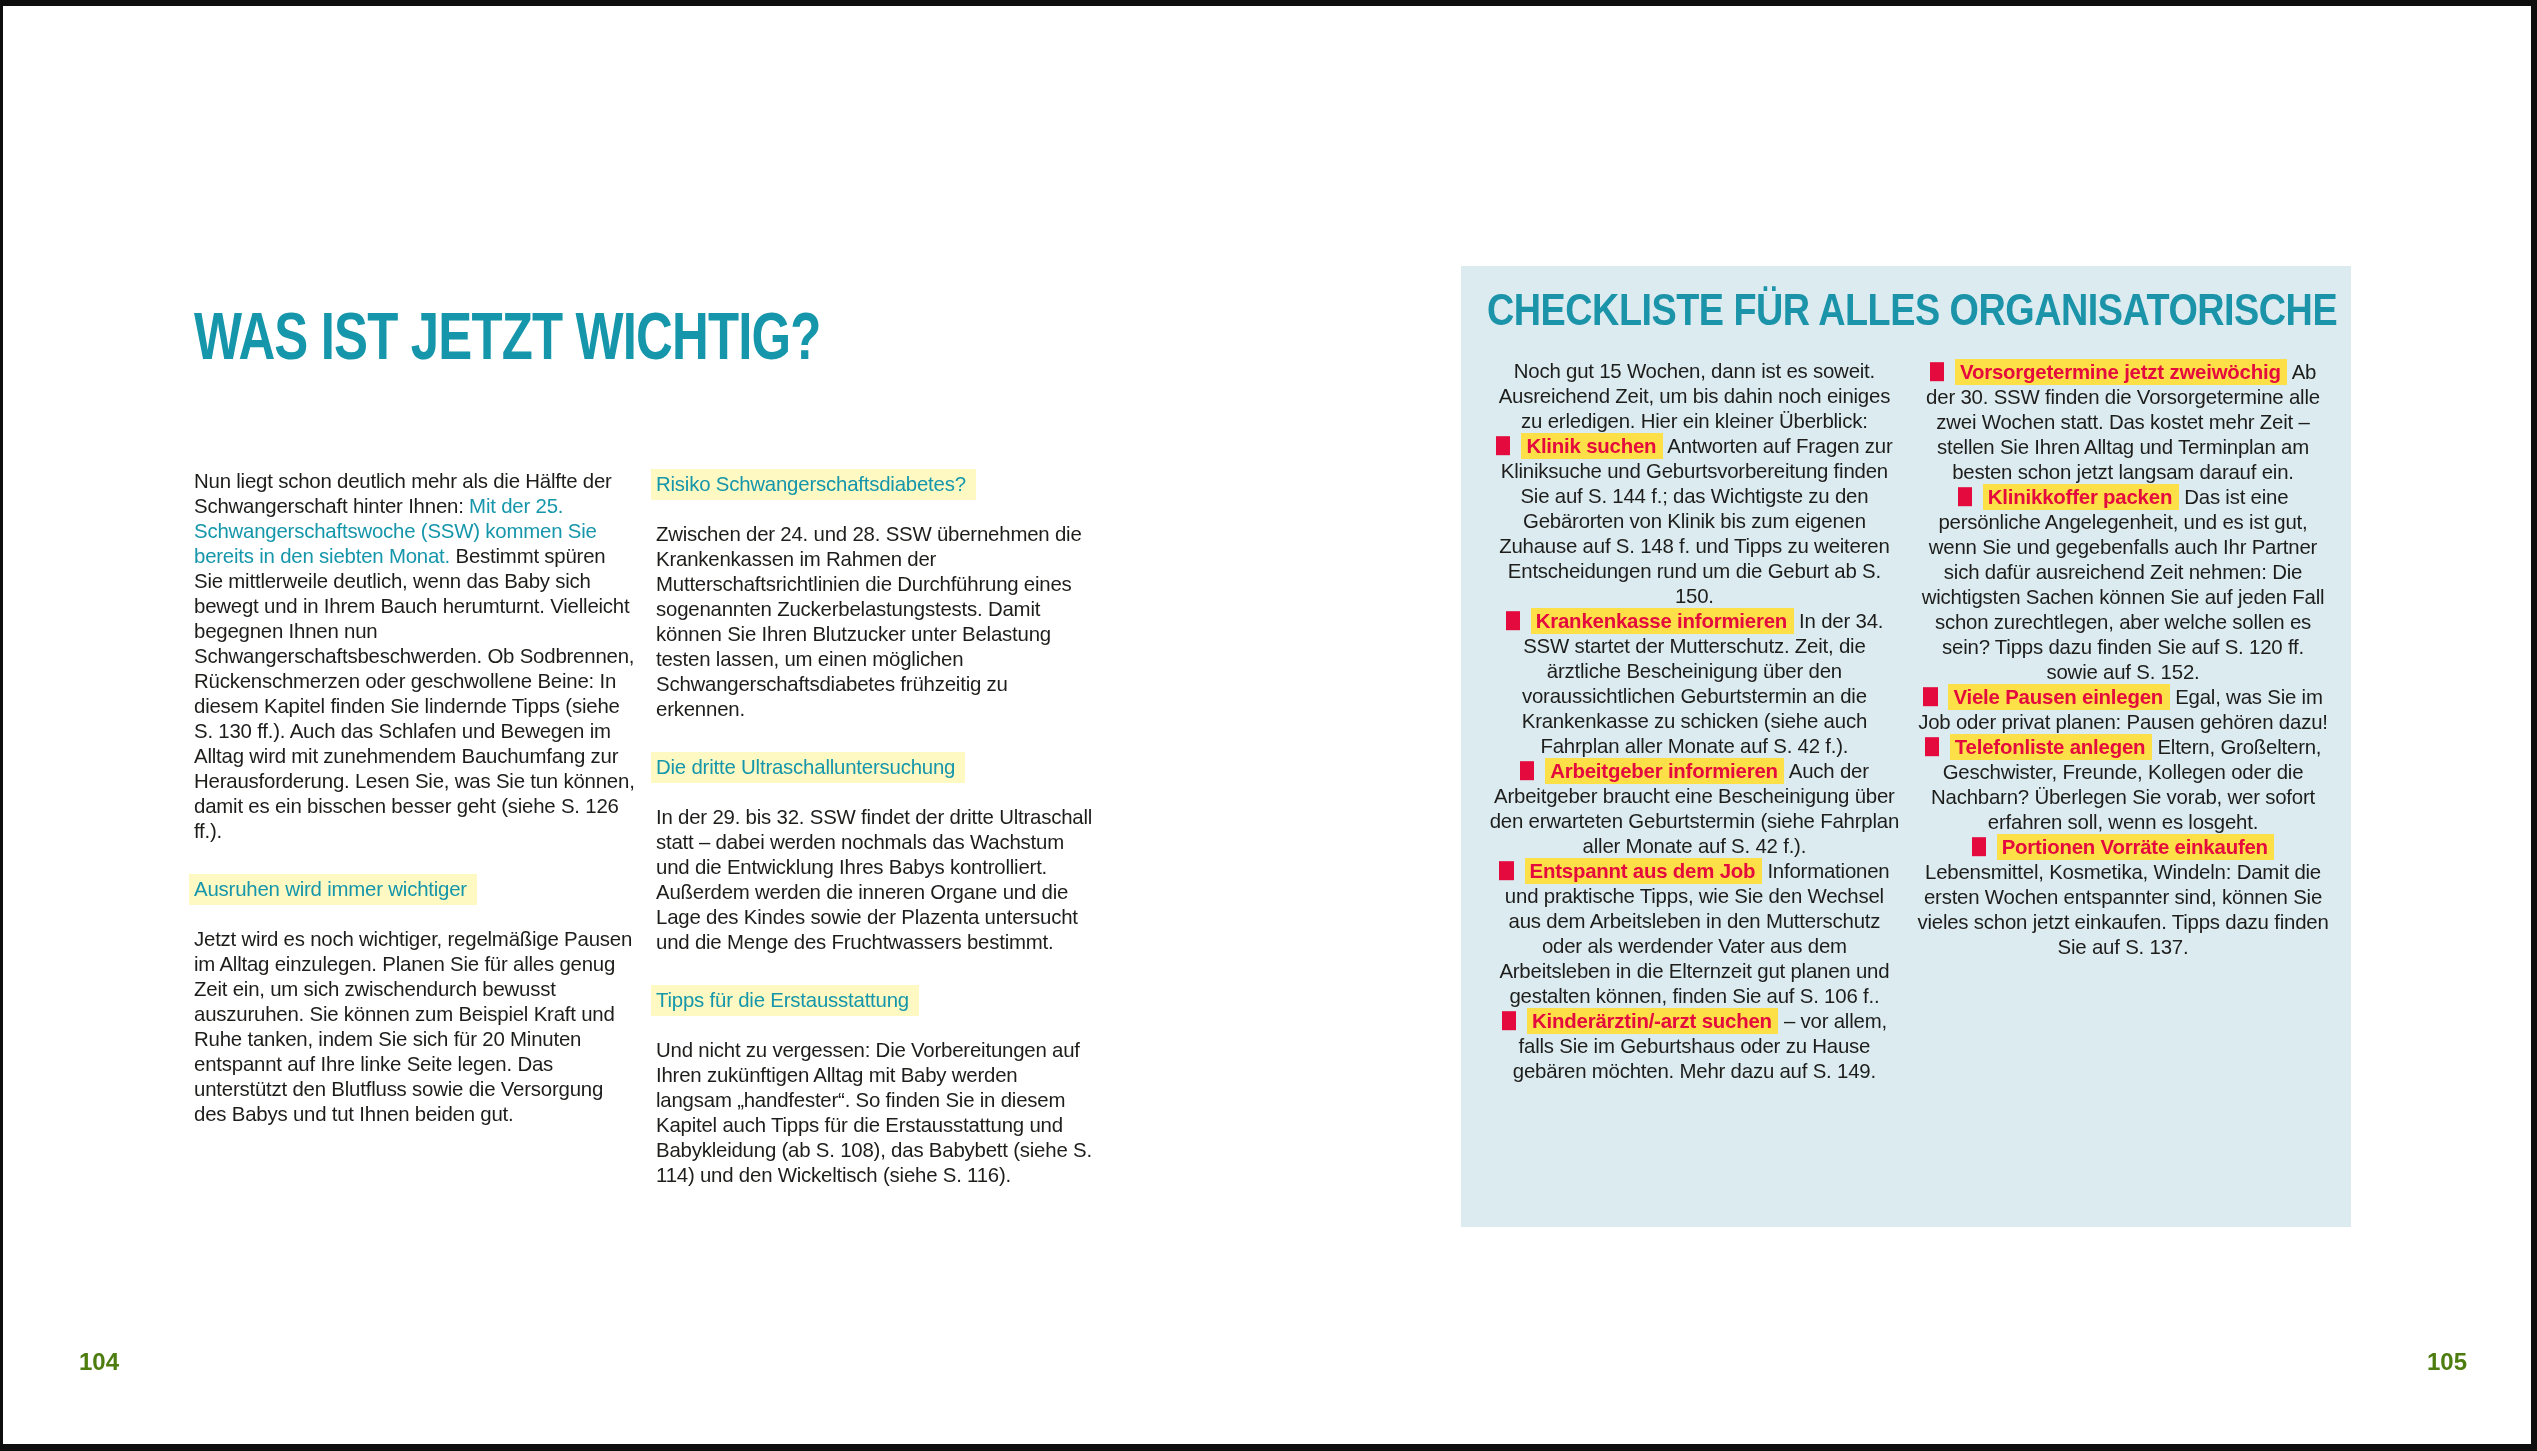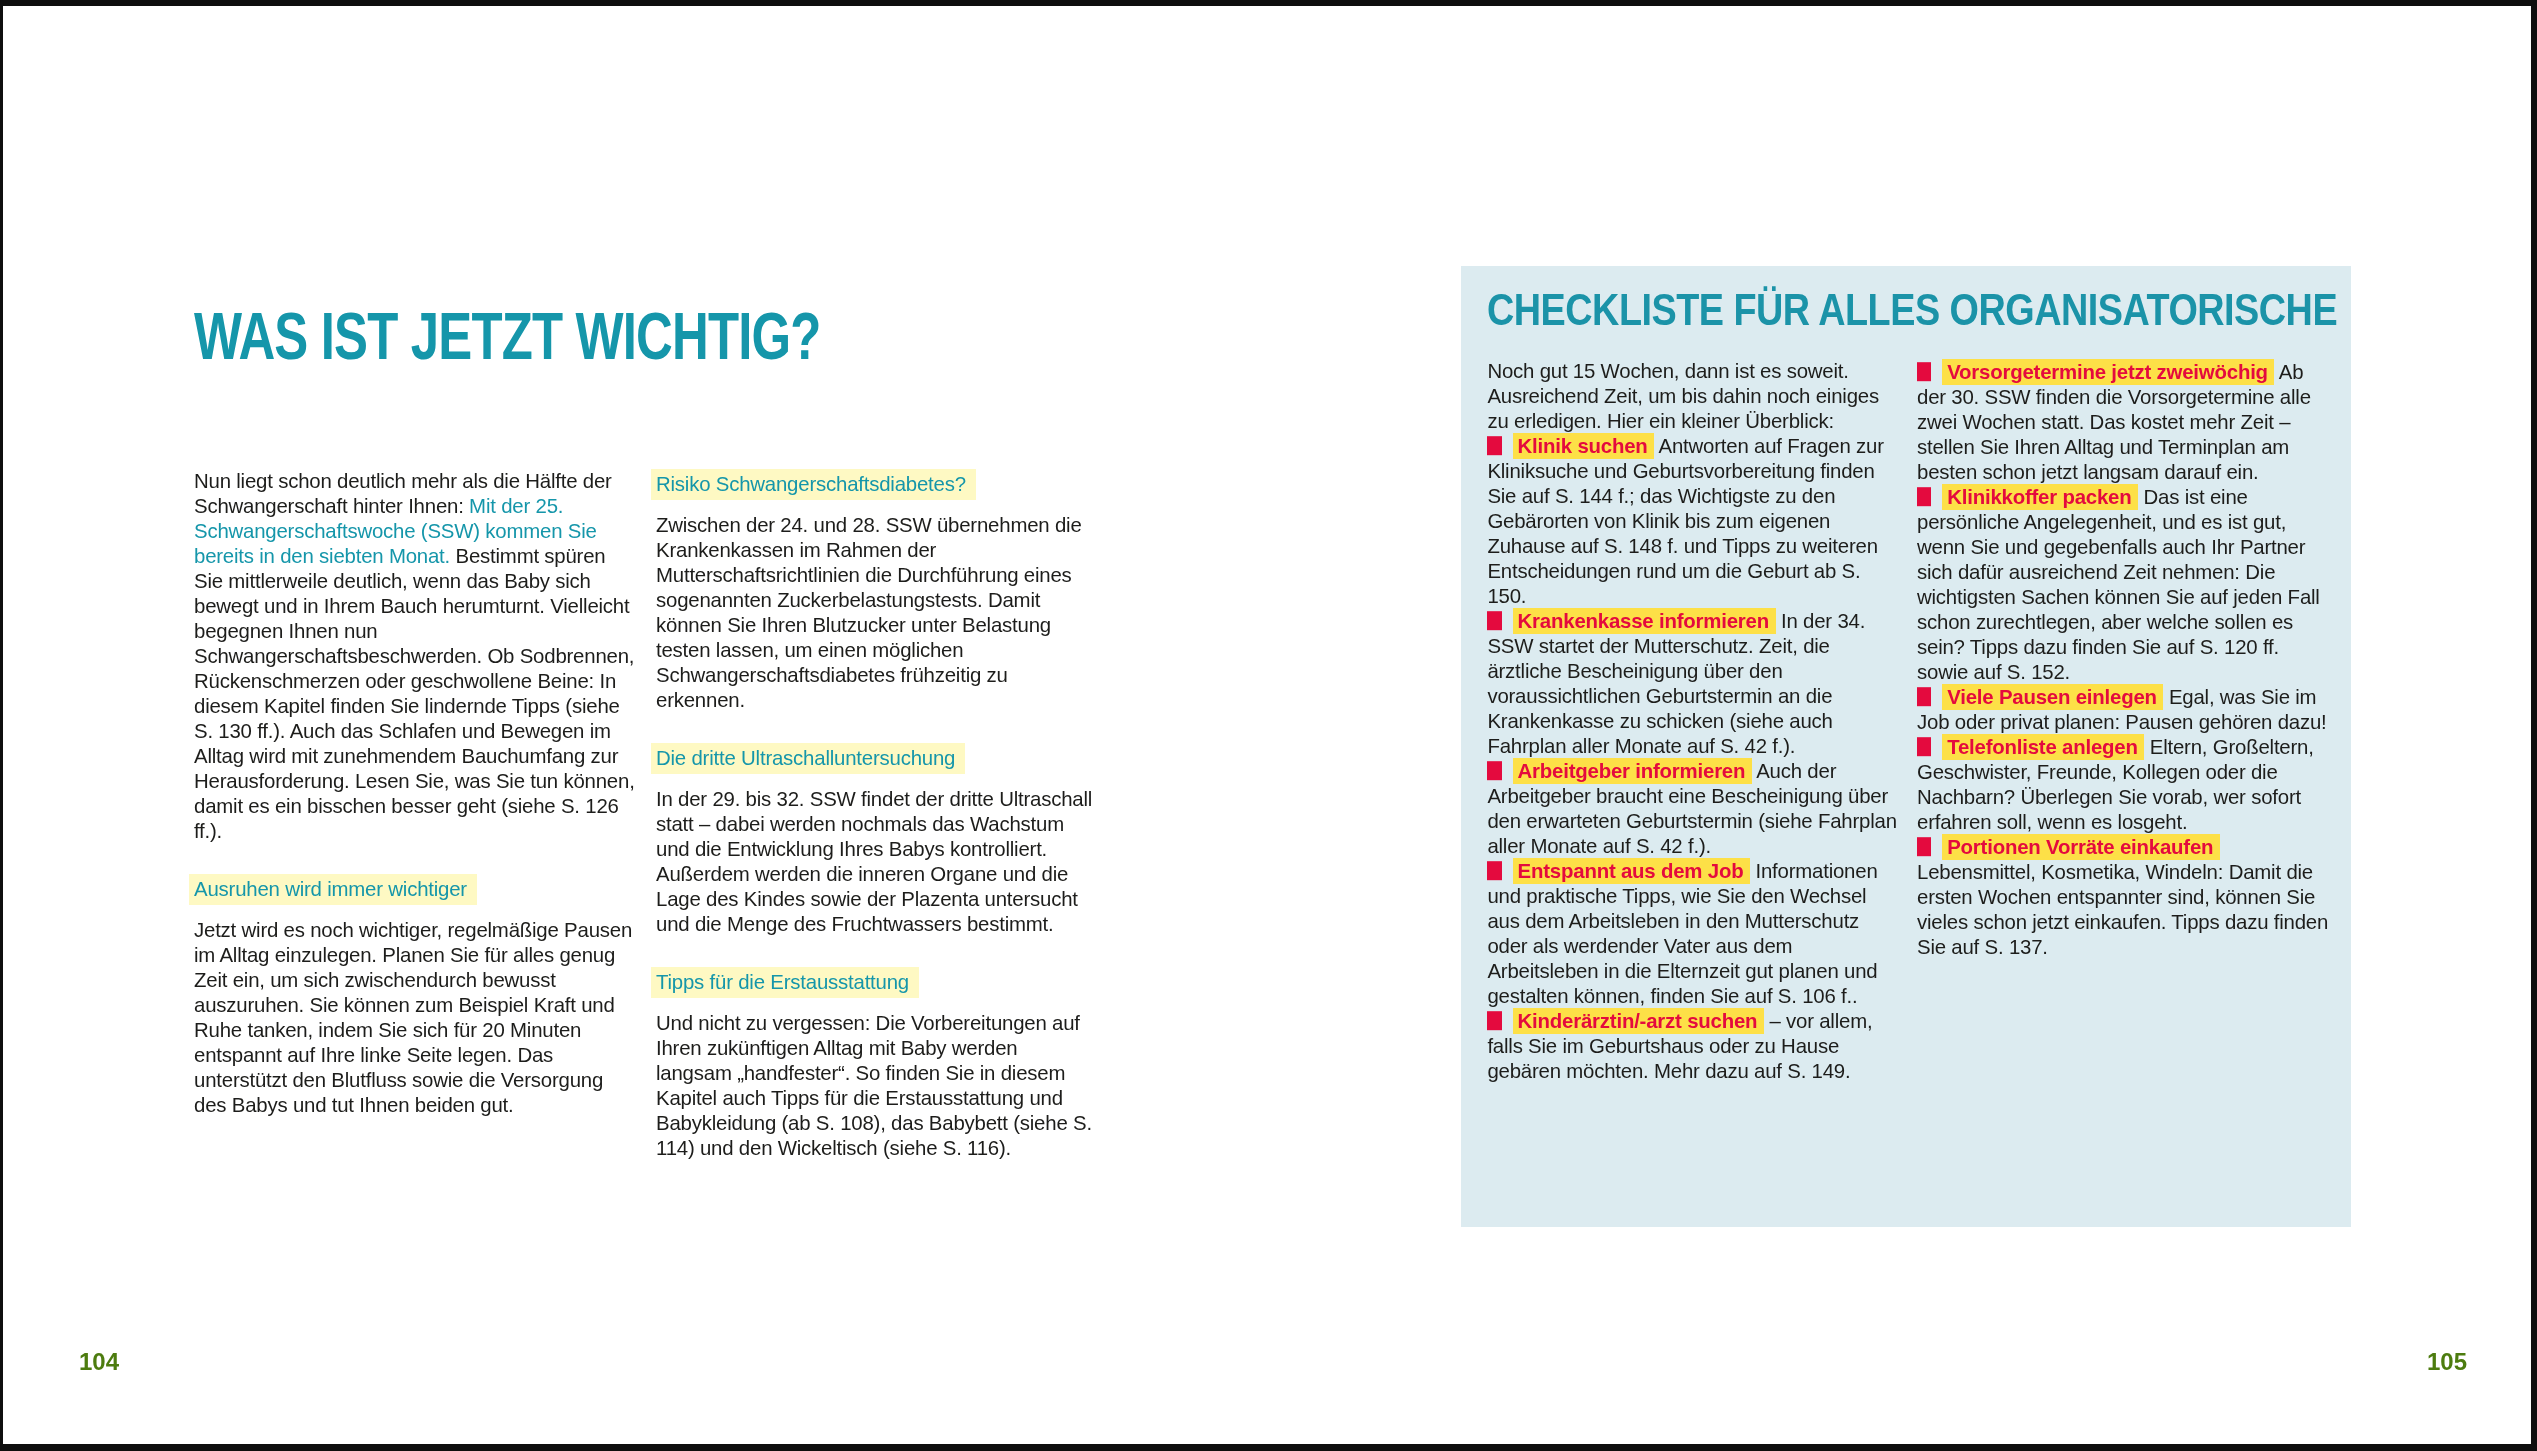--- a/index.html
+++ b/index.html
@@ -33,34 +33,34 @@
   .col p{margin:0;}
   .col-l1{left:194px;top:469px;}
   .col-l2{left:656px;top:469px;}
   .teal-strong{color:#1596aa;}
   .section{margin-top:30px;}
   .section.first{margin-top:0;}
   .subhead{
     display:inline-block;color:#1596aa;font-weight:normal;
     background:#fef9c3;padding:2.8px 10px 3.3px 5.5px;margin-left:-5.5px;
   }
-  .section p{margin-top:13px;}
+  .section p{margin-top:22px;}
 
   
   .checklist-box{
     position:absolute;left:1461px;top:266px;width:890px;height:961px;
     background:#dcebf0;
   }
   .checklist-title{
     position:absolute;left:26.4px;top:24px;
     font-size:45px;line-height:39px;font-weight:bold;color:#1b93a8;letter-spacing:-0.6px;
   }
   .ccol{
     position:absolute;top:93px;
-    font-size:20.4px;line-height:25px;letter-spacing:-0.2px;
+    font-size:20.4px;line-height:25px;letter-spacing:-0.2px;text-align:center;
   }
   .ccol1{left:26.4px;width:414px;}
   .ccol2{left:456px;width:412px;}
   .ccol p{margin:0;}
   .check-item{margin-top:24px;}
   .check-item.first{margin-top:0;}
   .ccol2 .check-item.first{margin-top:1.1px;}
   .bullet{
     display:inline-block;width:14.3px;height:19px;background:#e40a3e;
     transform:translateY(2.2px);margin-right:12px;

